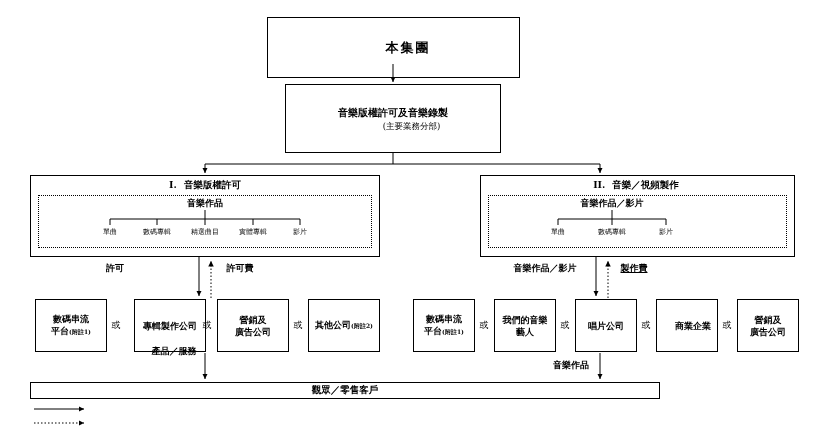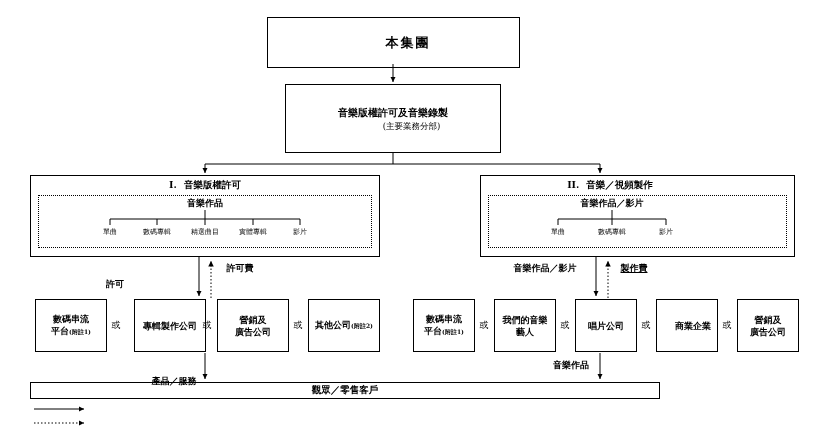--- a/index.html
+++ b/index.html
@@ -78,66 +78,66 @@
       <line x1="558" y1="219" x2="558" y2="225"></line>
       <line x1="612" y1="219" x2="612" y2="225"></line>
       <line x1="666" y1="219" x2="666" y2="225"></line>
     </g>
     <g stroke="#000" stroke-width="1" fill="none">
       <line x1="34" y1="409" x2="84" y2="409" marker-end="url(#arr)"></line>
       <line x1="34" y1="423" x2="84" y2="423" stroke-dasharray="1.5 2" marker-end="url(#arr)"></line>
     </g>
   </svg>
 
-  <div class="box" style="left:267px;top:17px;width:253px;height:51px;padding-left:29px;">
+  <div class="box" style="left:267px;top:17px;width:253px;height:61px;padding-left:29px;">
     <span class="t-group">本集團</span>
   </div>
 
   <div class="box" style="left:285px;top:84px;width:216px;height:69px;">
     <span class="t-seg1">音樂版權許可及音樂錄製</span>
     <span class="t-seg2">(主要業務分部)</span>
   </div>
 
   <div class="box" style="left:30px;top:175px;width:350px;height:82px;"></div>
   <div class="lbl cx t-sect" style="left:205px;top:179px;">
     <span>I.</span><span class="gap"></span><span>音樂版權許可</span>
   </div>
   <div class="box dashed" style="left:38px;top:195px;width:334px;height:53px;justify-content:flex-start;"></div>
   <div class="lbl cx t-inner" style="left:205px;top:198px;">音樂作品</div>
   <div class="lbl cx t-item" style="left:110px;top:227px;">單曲</div>
   <div class="lbl cx t-item" style="left:157px;top:227px;">數碼專輯</div>
   <div class="lbl cx t-item" style="left:205px;top:227px;">精選曲目</div>
   <div class="lbl cx t-item" style="left:253px;top:227px;">實體專輯</div>
   <div class="lbl cx t-item" style="left:300px;top:227px;">影片</div>
 
-  <div class="lbl cx t-flow" style="left:115px;top:279px;">許可</div>
+  <div class="lbl cx t-flow" style="left:115px;top:263px;">許可</div>
   <div class="lbl cx t-flow" style="left:240px;top:263px;">許可費</div>
 
   <div class="box" style="left:35px;top:299px;width:72px;height:53px;">
     <span class="cline">數碼串流</span>
     <span class="cline"><span>平台</span><span class="note">(附註1)</span></span>
   </div>
   <div class="lbl cx t-or" style="left:116px;top:320px;">或</div>
   <div class="box" style="left:126px;top:299px;width:72px;height:53px;margin-left:8px;">
     <span class="cline">專輯製作公司</span>
   </div>
   <div class="lbl cx t-or" style="left:207px;top:320px;">或</div>
   <div class="box" style="left:217px;top:299px;width:72px;height:53px;">
     <span class="cline">營銷及</span>
     <span class="cline">廣告公司</span>
   </div>
   <div class="lbl cx t-or" style="left:298px;top:320px;">或</div>
   <div class="box" style="left:308px;top:299px;width:72px;height:53px;">
     <span class="cline"><span>其他公司</span><span class="note">(附註2)</span></span>
   </div>
 
-  <div class="lbl cx t-flow" style="left:174px;top:376px;">產品／服務</div>
+  <div class="lbl cx t-flow" style="left:174px;top:346px;">產品／服務</div>
 
   <div class="box" style="left:480px;top:175px;width:315px;height:82px;"></div>
-  <div class="lbl cx t-sect" style="left:610px;top:179px;">
+  <div class="lbl cx t-sect" style="left:636px;top:179px;">
     <span>II.</span><span class="gap"></span><span>音樂／視頻製作</span>
   </div>
   <div class="box dashed" style="left:488px;top:195px;width:299px;height:53px;justify-content:flex-start;"></div>
   <div class="lbl cx t-inner" style="left:612px;top:198px;">音樂作品／影片</div>
   <div class="lbl cx t-item" style="left:558px;top:227px;">單曲</div>
   <div class="lbl cx t-item" style="left:612px;top:227px;">數碼專輯</div>
   <div class="lbl cx t-item" style="left:666px;top:227px;">影片</div>
 
   <div class="lbl cx t-flow" style="left:545px;top:263px;">音樂作品／影片</div>
   <div class="lbl cx t-flow" style="left:634px;top:263px;text-decoration:underline;">製作費</div>

